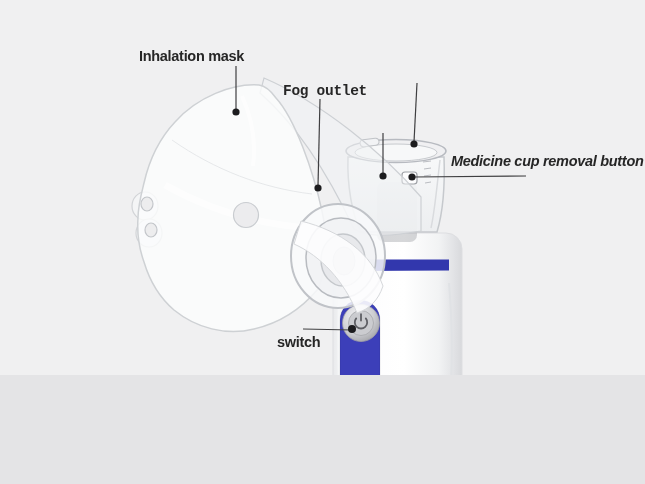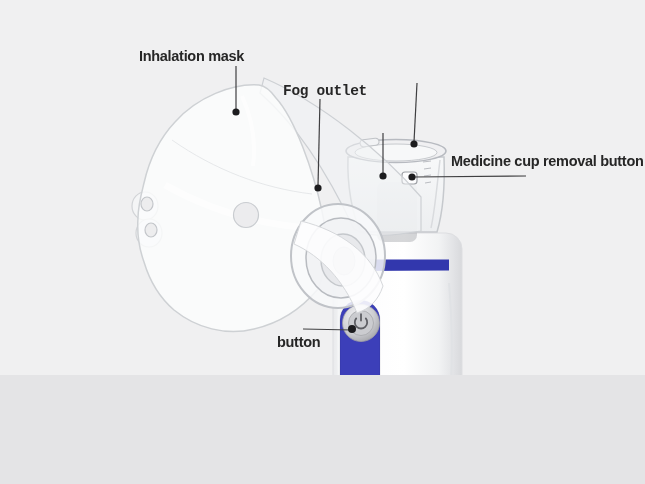--- a/index.html
+++ b/index.html
@@ -158,16 +158,16 @@
       <circle cx="352" cy="329" r="4"></circle>
     </g>
   </svg>
 
   <div class="label nowrap" style="left:139px;top:48px;">Inhalation mask</div>
 
   <div class="label nowrap" style="left:283px;top:83px;font-family:Liberation Mono, monospace;">Fog outlet</div>
 
 
 
-  <div class="label nowrap" style="left:451px;top:153px;">Medicine cup removal button</div>
+  <div class="label nowrap" style="left:451px;top:153px;font-style:italic;">Medicine cup removal button</div>
 
-  <div class="label nowrap" style="left:277px;top:334px;">button</div>
+  <div class="label nowrap" style="left:277px;top:334px;">switch</div>
 </div>
 
 </body></html>

